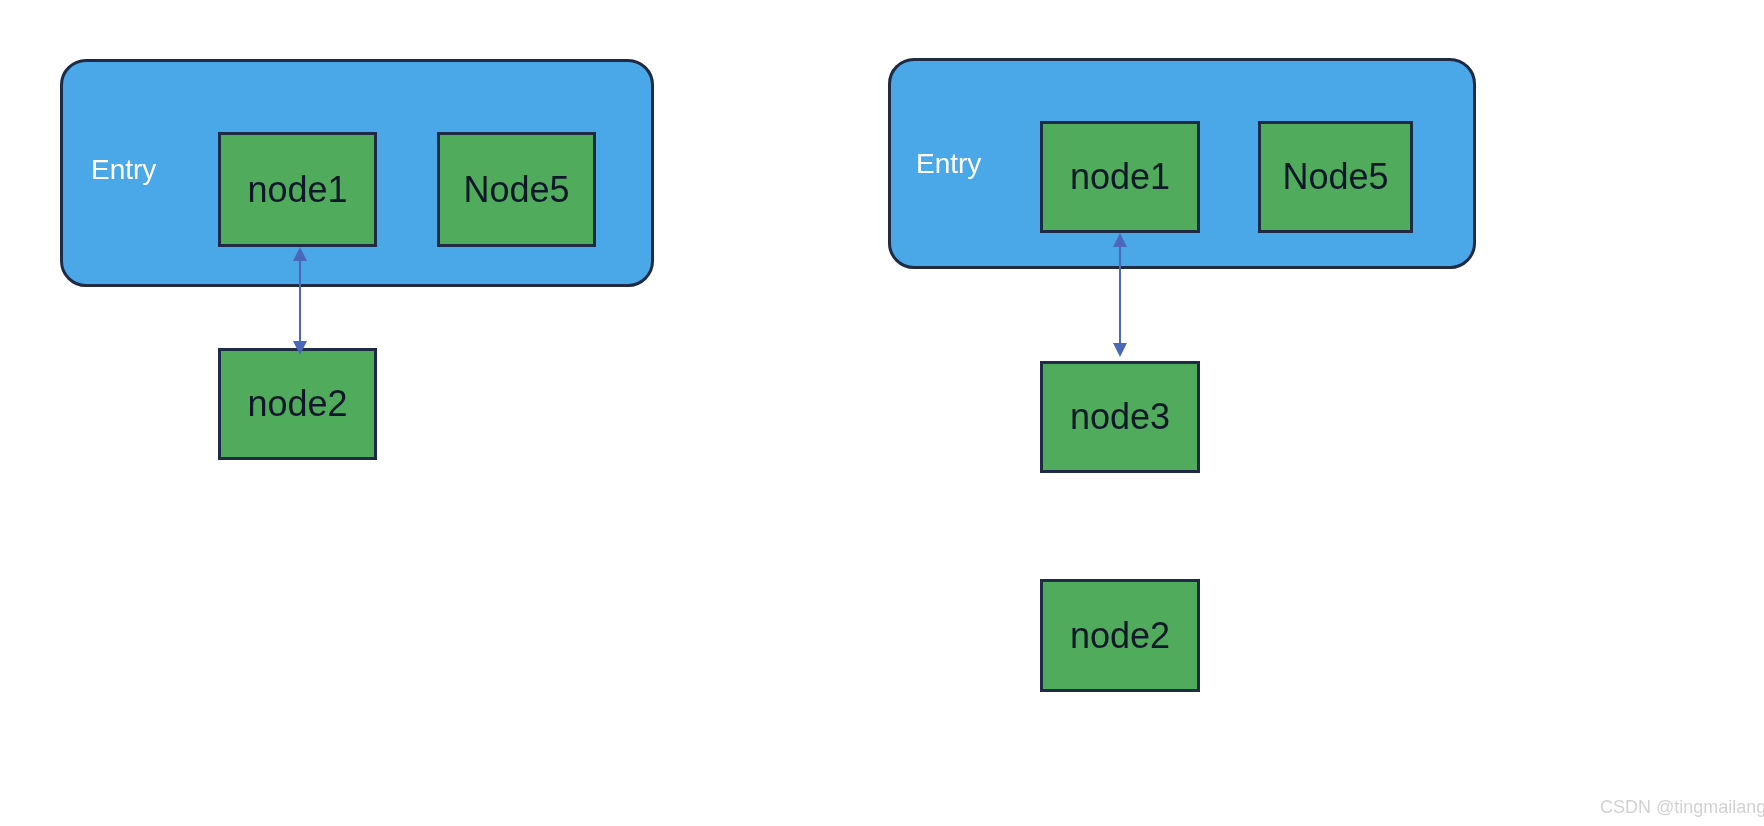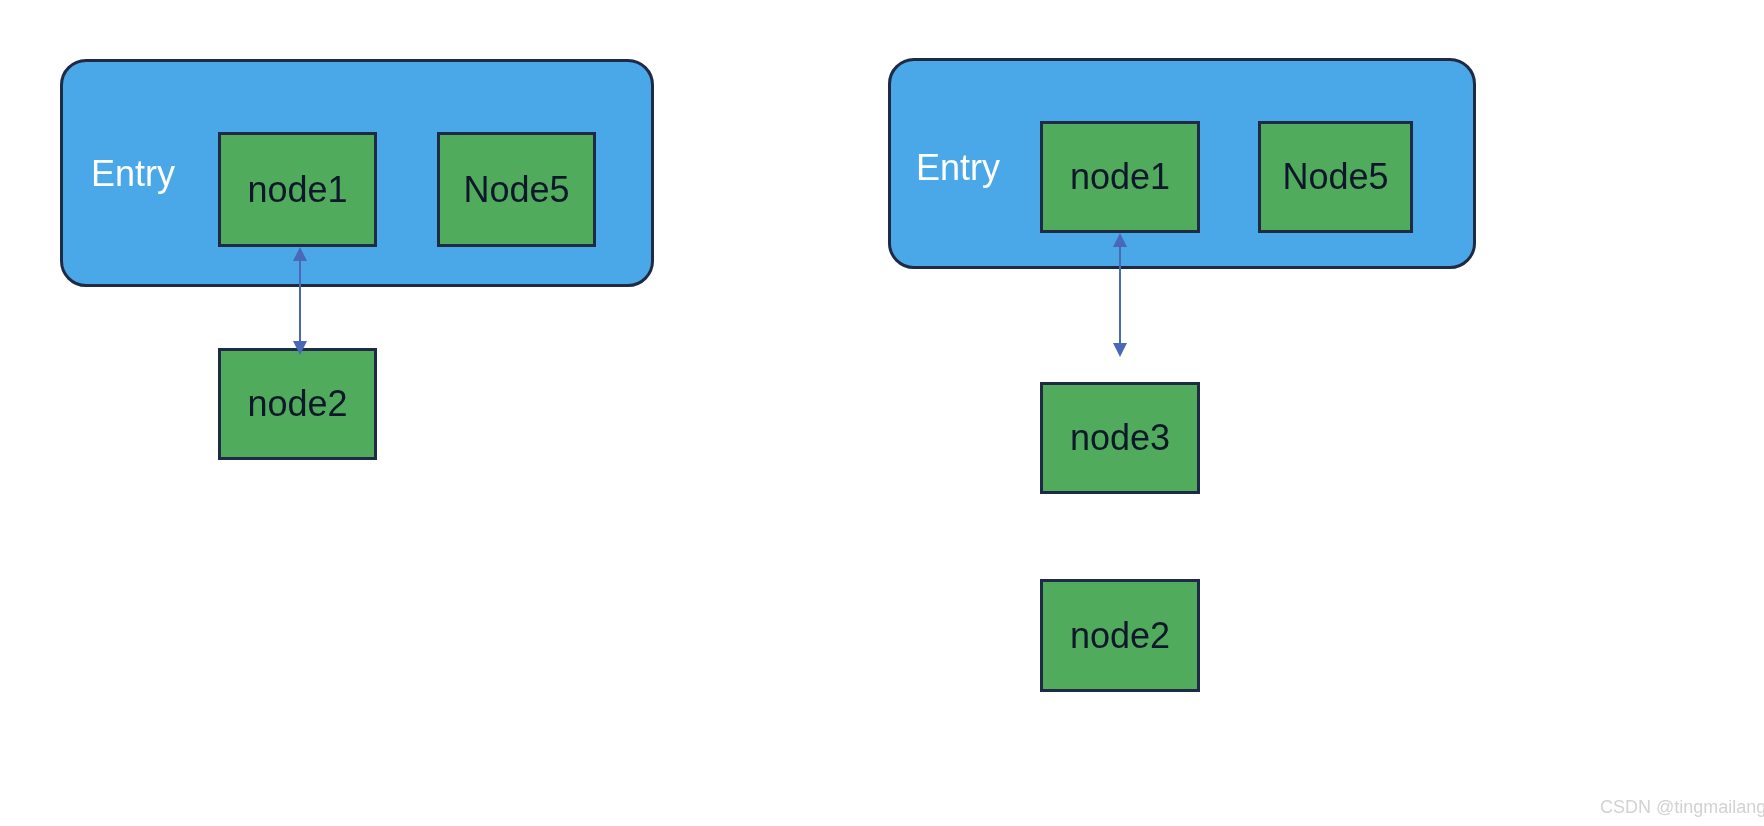--- a/index.html
+++ b/index.html
@@ -18,21 +18,21 @@
   .entry-group {
     position: absolute;
     background: #4aa7e8;
     border: 3px solid #1f2a44;
     border-radius: 26px;
     box-sizing: border-box;
   }
   .entry-label {
     position: absolute;
     color: #ffffff;
-    font-size: 36px;
+    font-size: 28px;
     font-family: "Liberation Sans", sans-serif;
     line-height: 1;
     white-space: nowrap;
   }
   .node-box {
     position: absolute;
     background: #51ab5c;
     border: 3px solid #1f2a44;
     box-sizing: border-box;
     display: flex;
@@ -98,21 +98,21 @@
   <div class="entry-label" style="left:916px; top:150px;">Entry</div>
 
   <div class="node-box" style="left:1040px; top:121px; width:160px; height:112px;">
     <span class="node-label">node1</span>
   </div>
 
   <div class="node-box" style="left:1258px; top:121px; width:155px; height:112px;">
     <span class="node-label">Node5</span>
   </div>
 
-  <div class="node-box" style="left:1040px; top:382px; width:160px; height:112px;">
+  <div class="node-box" style="left:1040px; top:361px; width:160px; height:112px;">
     <span class="node-label">node3</span>
   </div>
 
   <div class="node-box" style="left:1040px; top:579px; width:160px; height:113px;">
     <span class="node-label">node2</span>
   </div>
 
   <svg class="connector-svg" style="left:1100px; top:226px; width:40px; height:136px;" viewBox="0 0 40 136">
     <line x1="20" y1="10" x2="20" y2="128" stroke="#4a67b8" stroke-width="2"></line>
     <path d="M 13 21 L 20 7 L 27 21 Z" fill="#4a67b8"></path>

